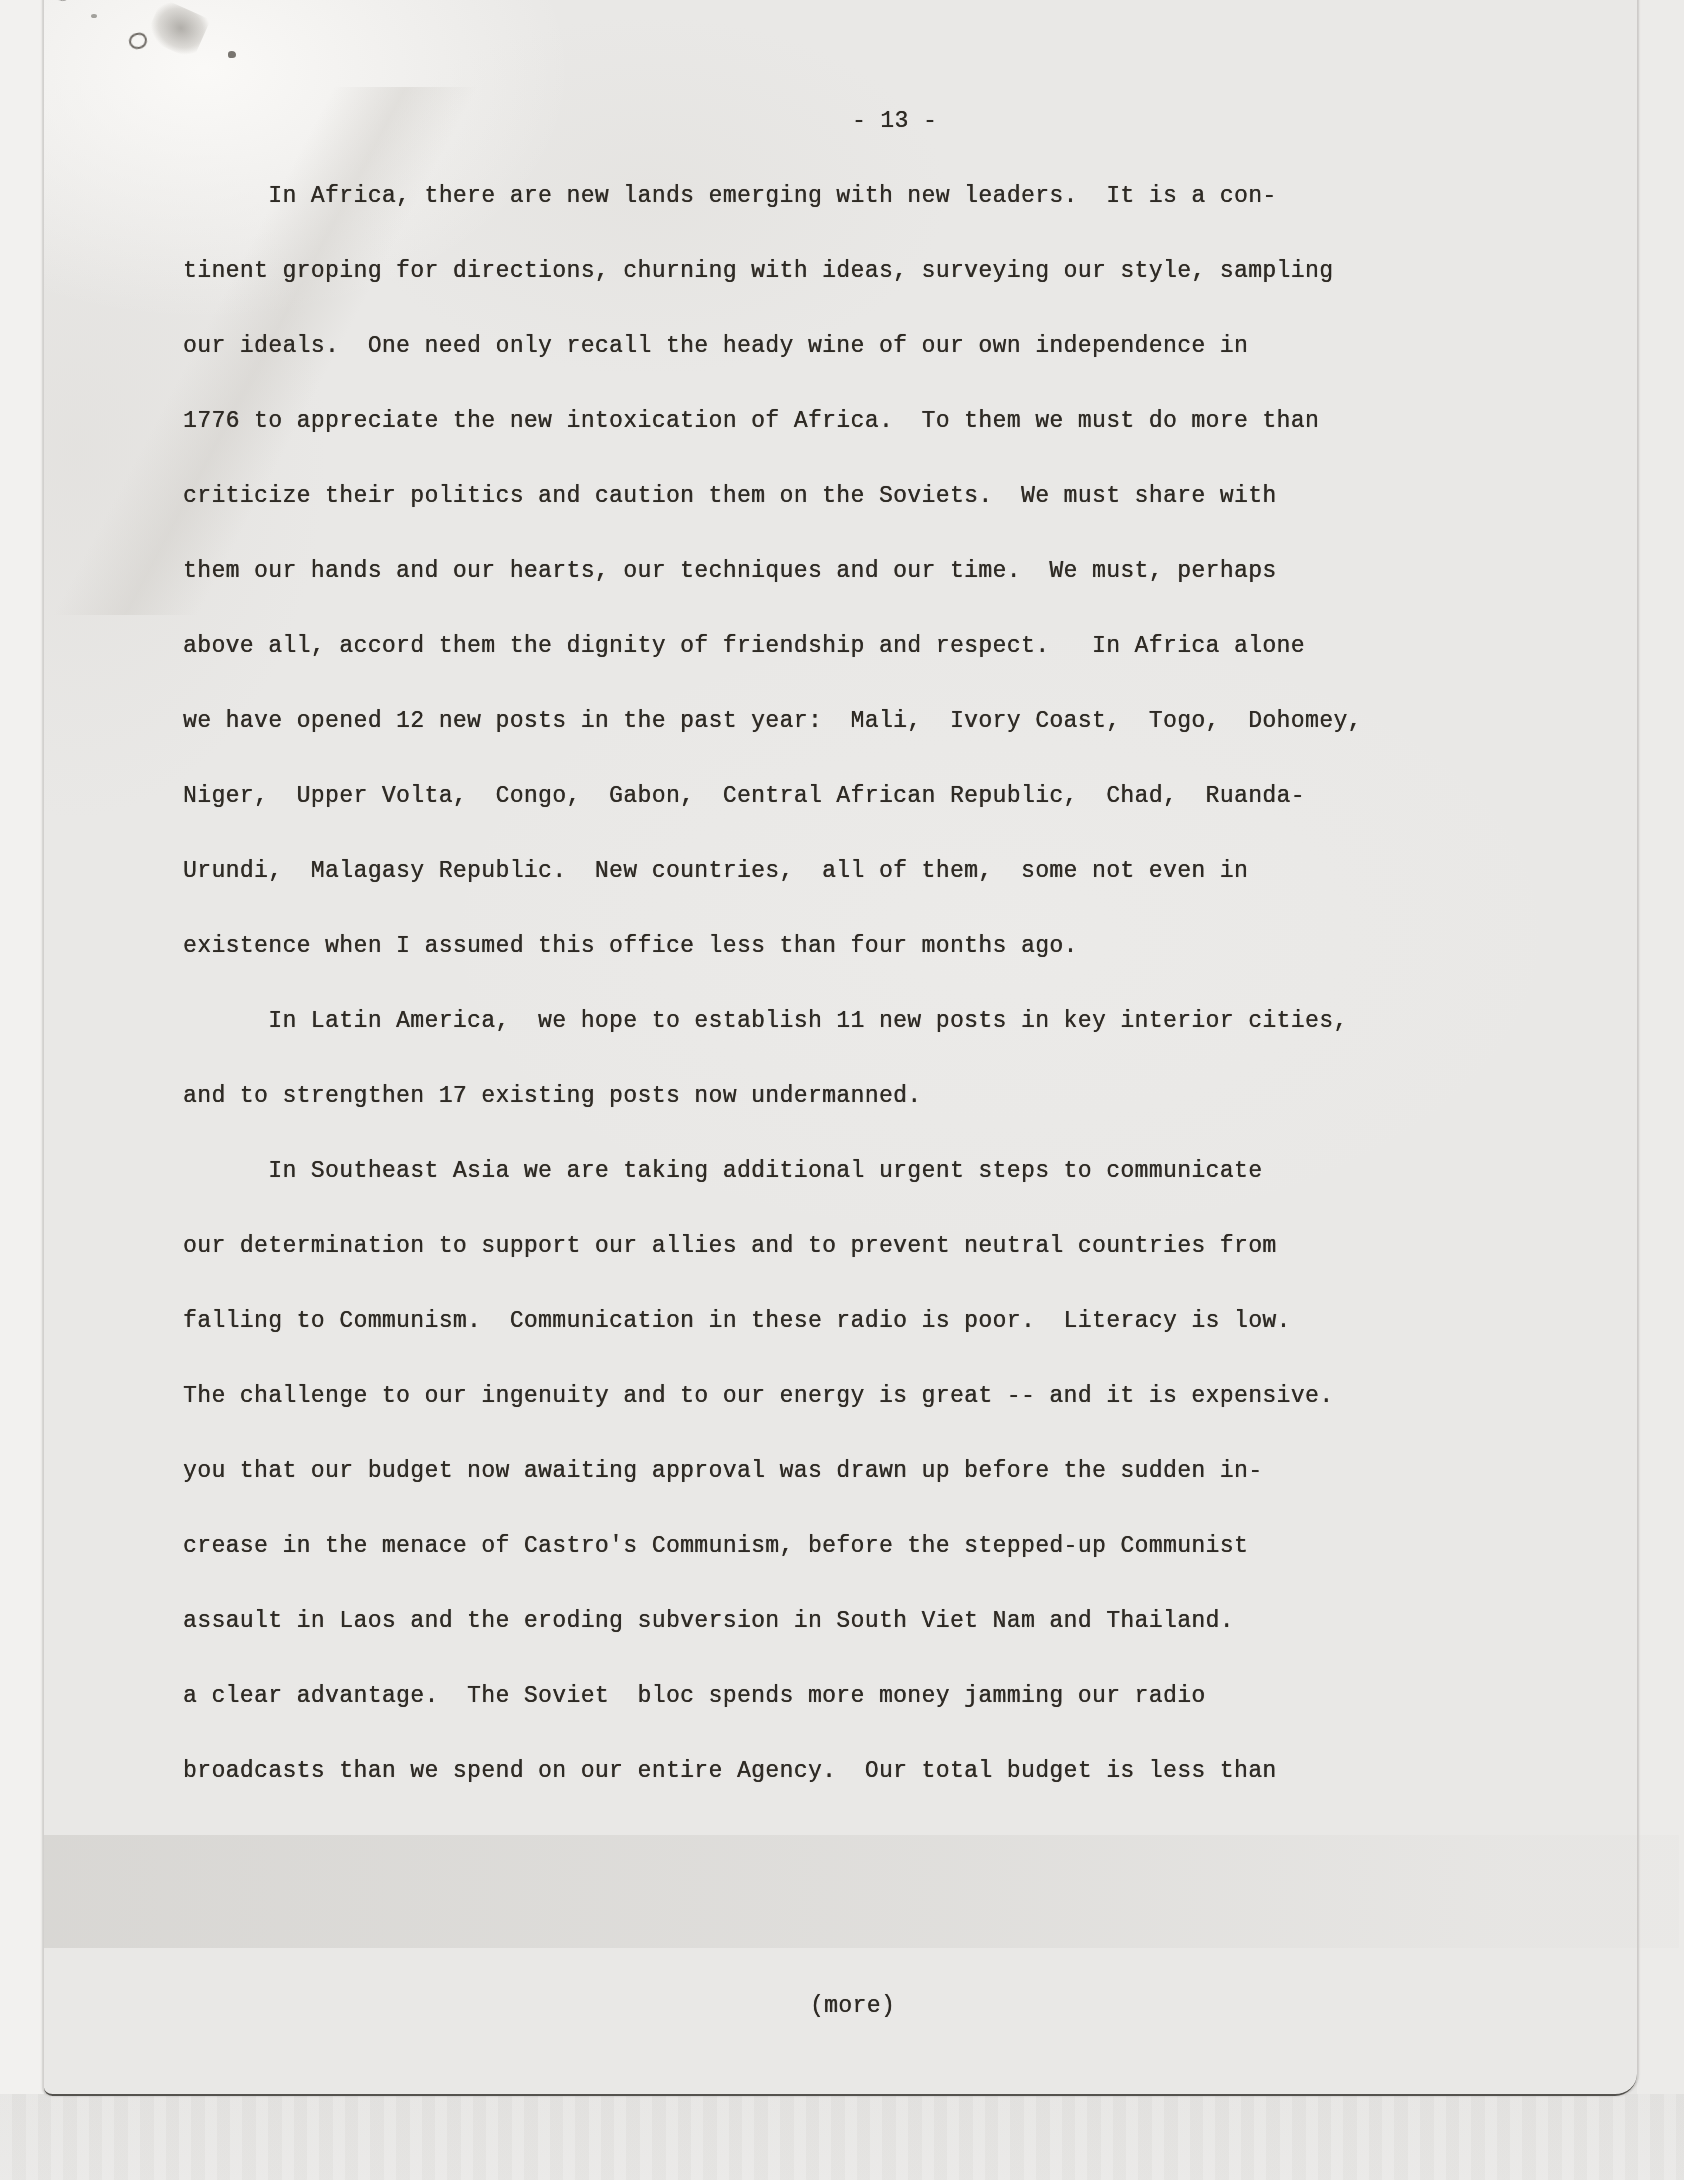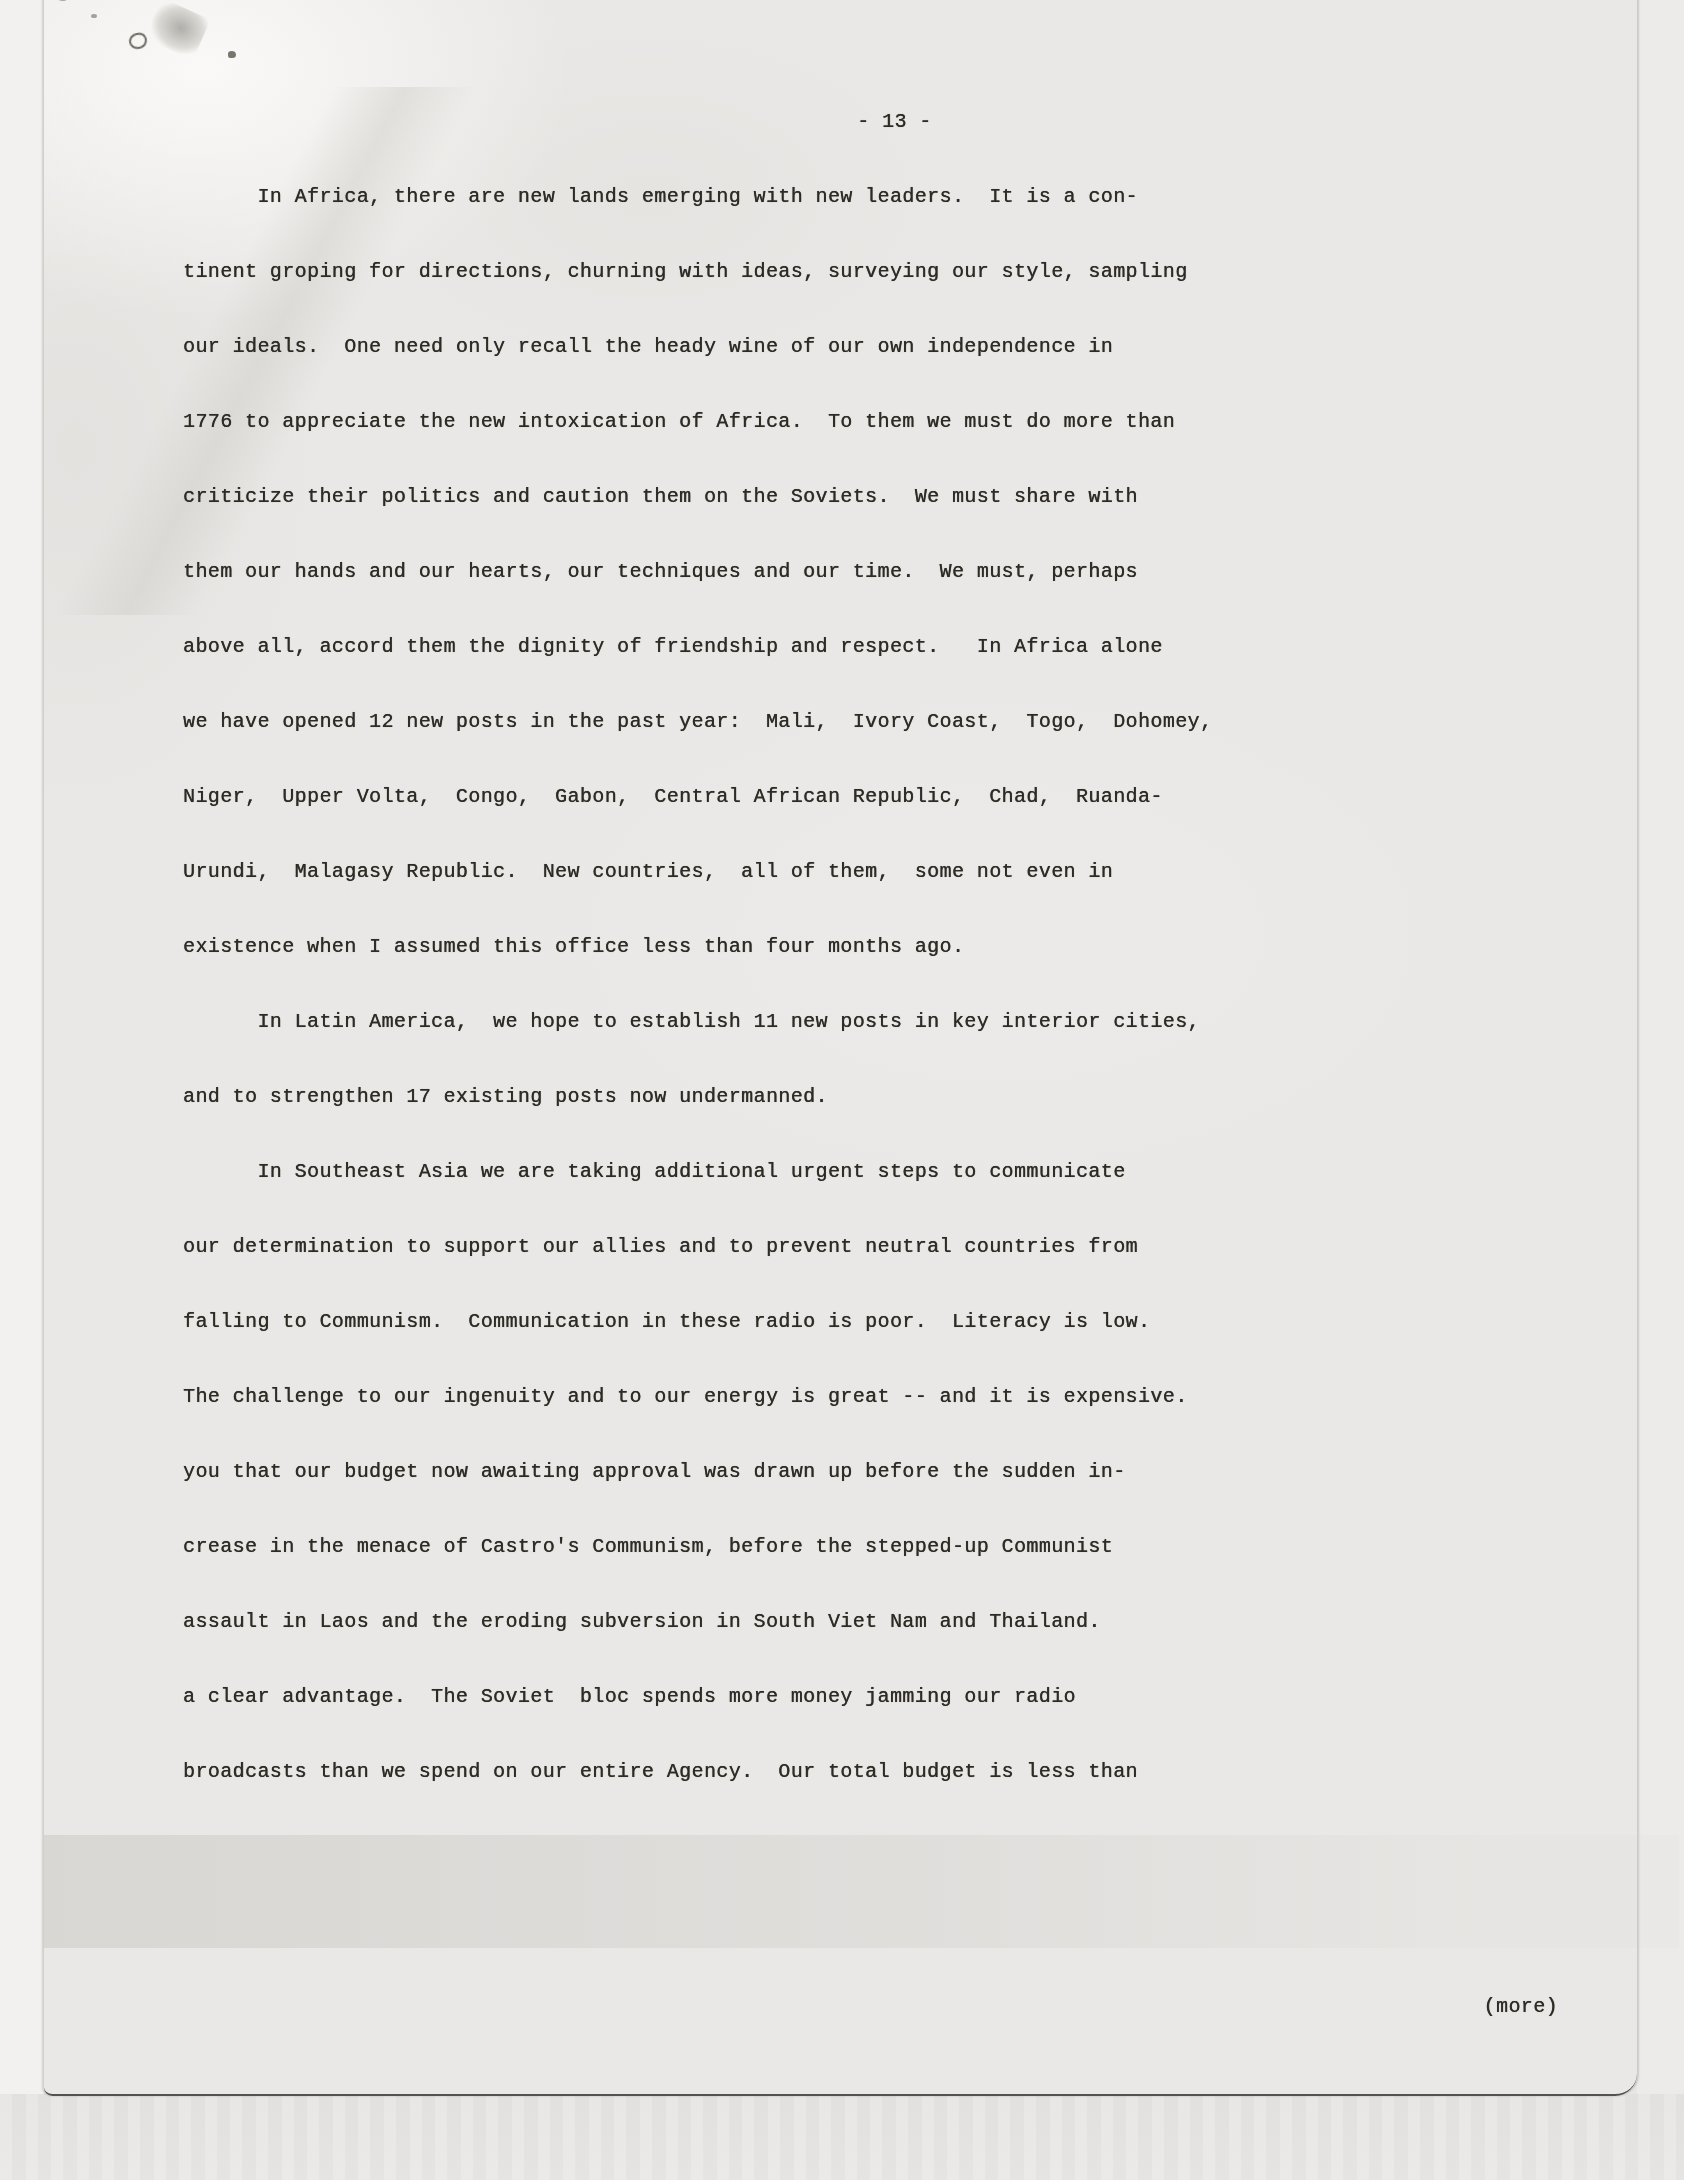--- a/index.html
+++ b/index.html
@@ -51,26 +51,26 @@
   
   .mark{position:absolute;pointer-events:none;}
   .mark-corner-smudge{left:12px;top:2.6px;width:19px;height:12.8px;background:rgba(58,55,50,0.75);border-radius:60% 40% 55% 45%;transform:rotate(-18deg);filter:blur(0.5px);}
   .mark-corner-dot{left:47px;top:29px;width:6px;height:4.3px;background:rgba(95,92,86,0.55);border-radius:50%;filter:blur(0.4px);}
   .mark-smudge{left:107px;top:22px;width:53px;height:44px;background:radial-gradient(ellipse at 55% 45%, rgba(92,87,79,0.45), rgba(120,114,104,0.22) 55%, rgba(120,114,104,0) 75%);transform:rotate(24deg);}
   .mark-staple-ring{left:85px;top:48px;width:13.6px;height:12px;border:2.6px solid rgba(72,67,60,0.78);border-radius:50% 45% 50% 50%;transform:rotate(-12deg);filter:blur(0.3px);}
   .mark-dot{left:184px;top:66px;width:7.7px;height:6.8px;background:rgba(70,66,59,0.72);border-radius:50% 60% 50% 45%;filter:blur(0.6px);}
   .mark-crease{left:0;top:102px;width:443px;height:528px;background:linear-gradient(118deg, rgba(208,205,200,0) 40%, rgba(206,203,198,0.45) 50%, rgba(208,205,200,0) 60%);}
 
   
-  .typed{color:var(--ink);font-size:20px;letter-spacing:0.4px;
+  .typed{color:var(--ink);font-size:23px;letter-spacing:0.4px;
     text-shadow:0.3px 0 rgba(46,42,36,0.75), 0 0 0.9px rgba(46,42,36,0.40);}
   .page-number{position:absolute;left:189px;top:84px;width:1411px;line-height:75px;text-align:center;}
   .text-block{position:absolute;left:183px;top:159px;width:1448px;}
   .text-line{white-space:pre;line-height:75px;height:75px;}
-  .footer-line{position:absolute;left:147px;top:1969px;width:1411px;line-height:75px;text-align:right;}
+  .footer-line{position:absolute;left:147px;top:1969px;width:1411px;line-height:75px;text-align:center;}
 </style>
 </head>
 <body>
 
 <div class="scan">
   <div class="scan-strip-left"></div>
   <div class="scan-strip-right"></div>
   <div class="scan-strip-bottom"></div>
 
   <div class="paper">

